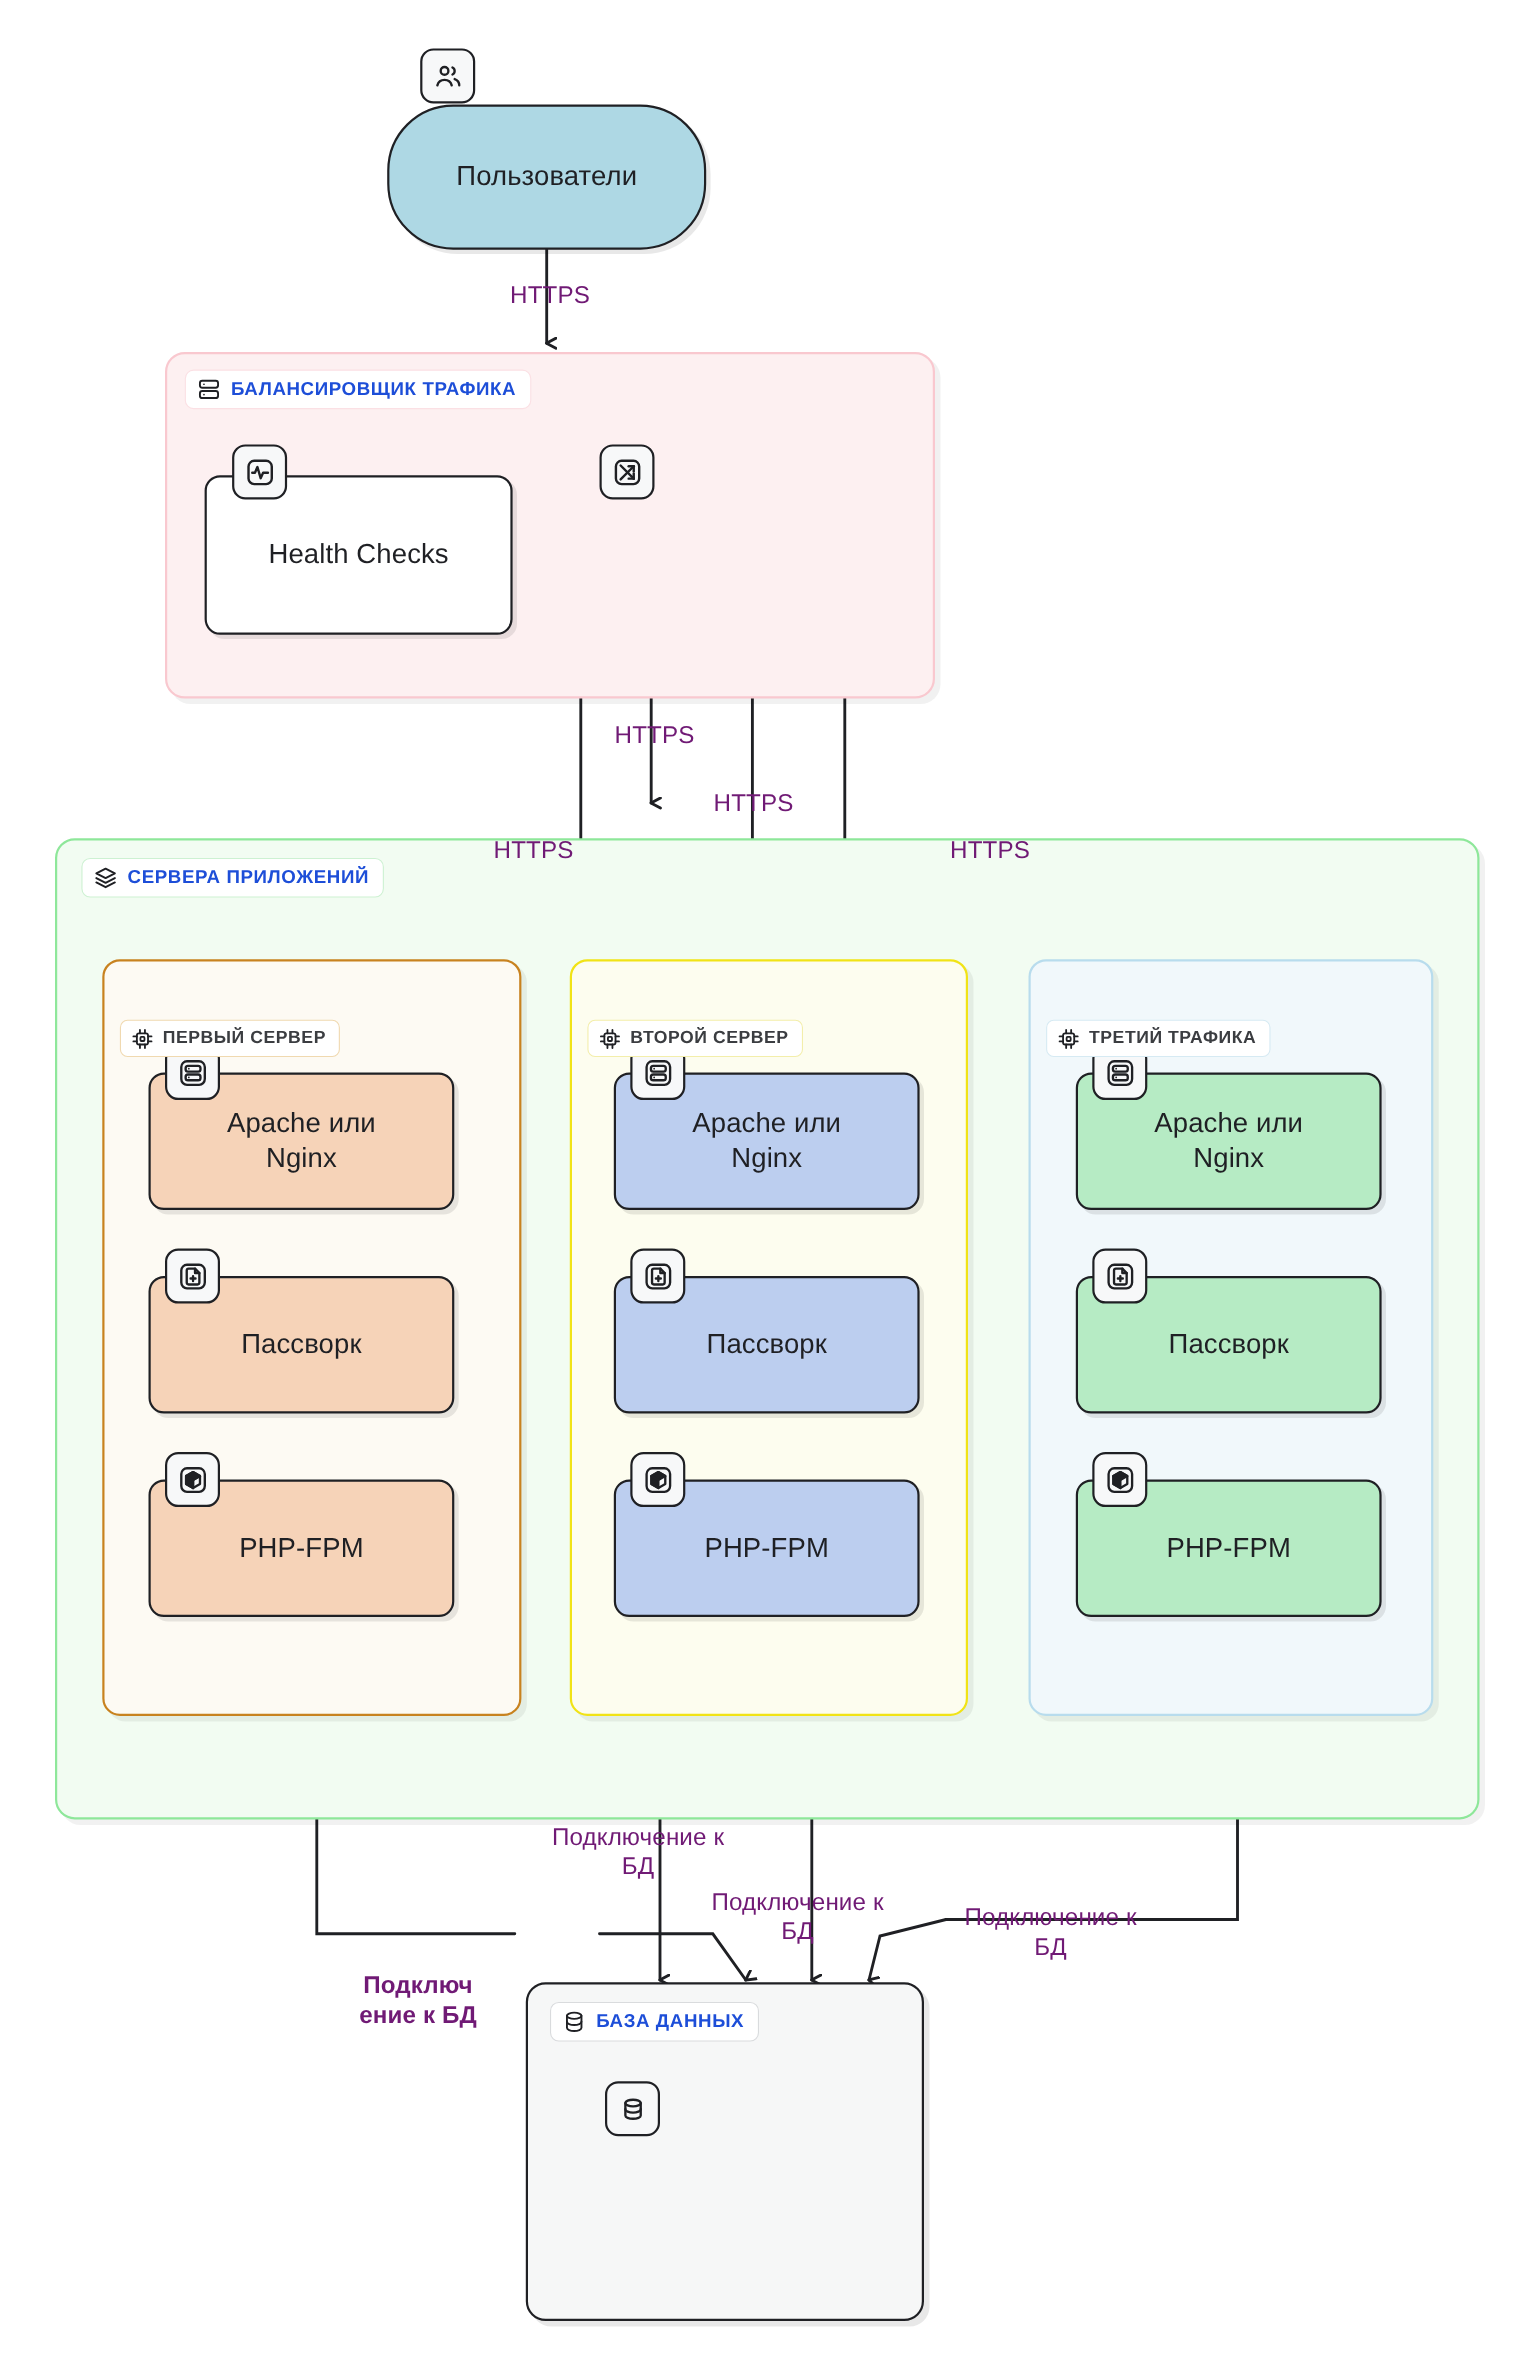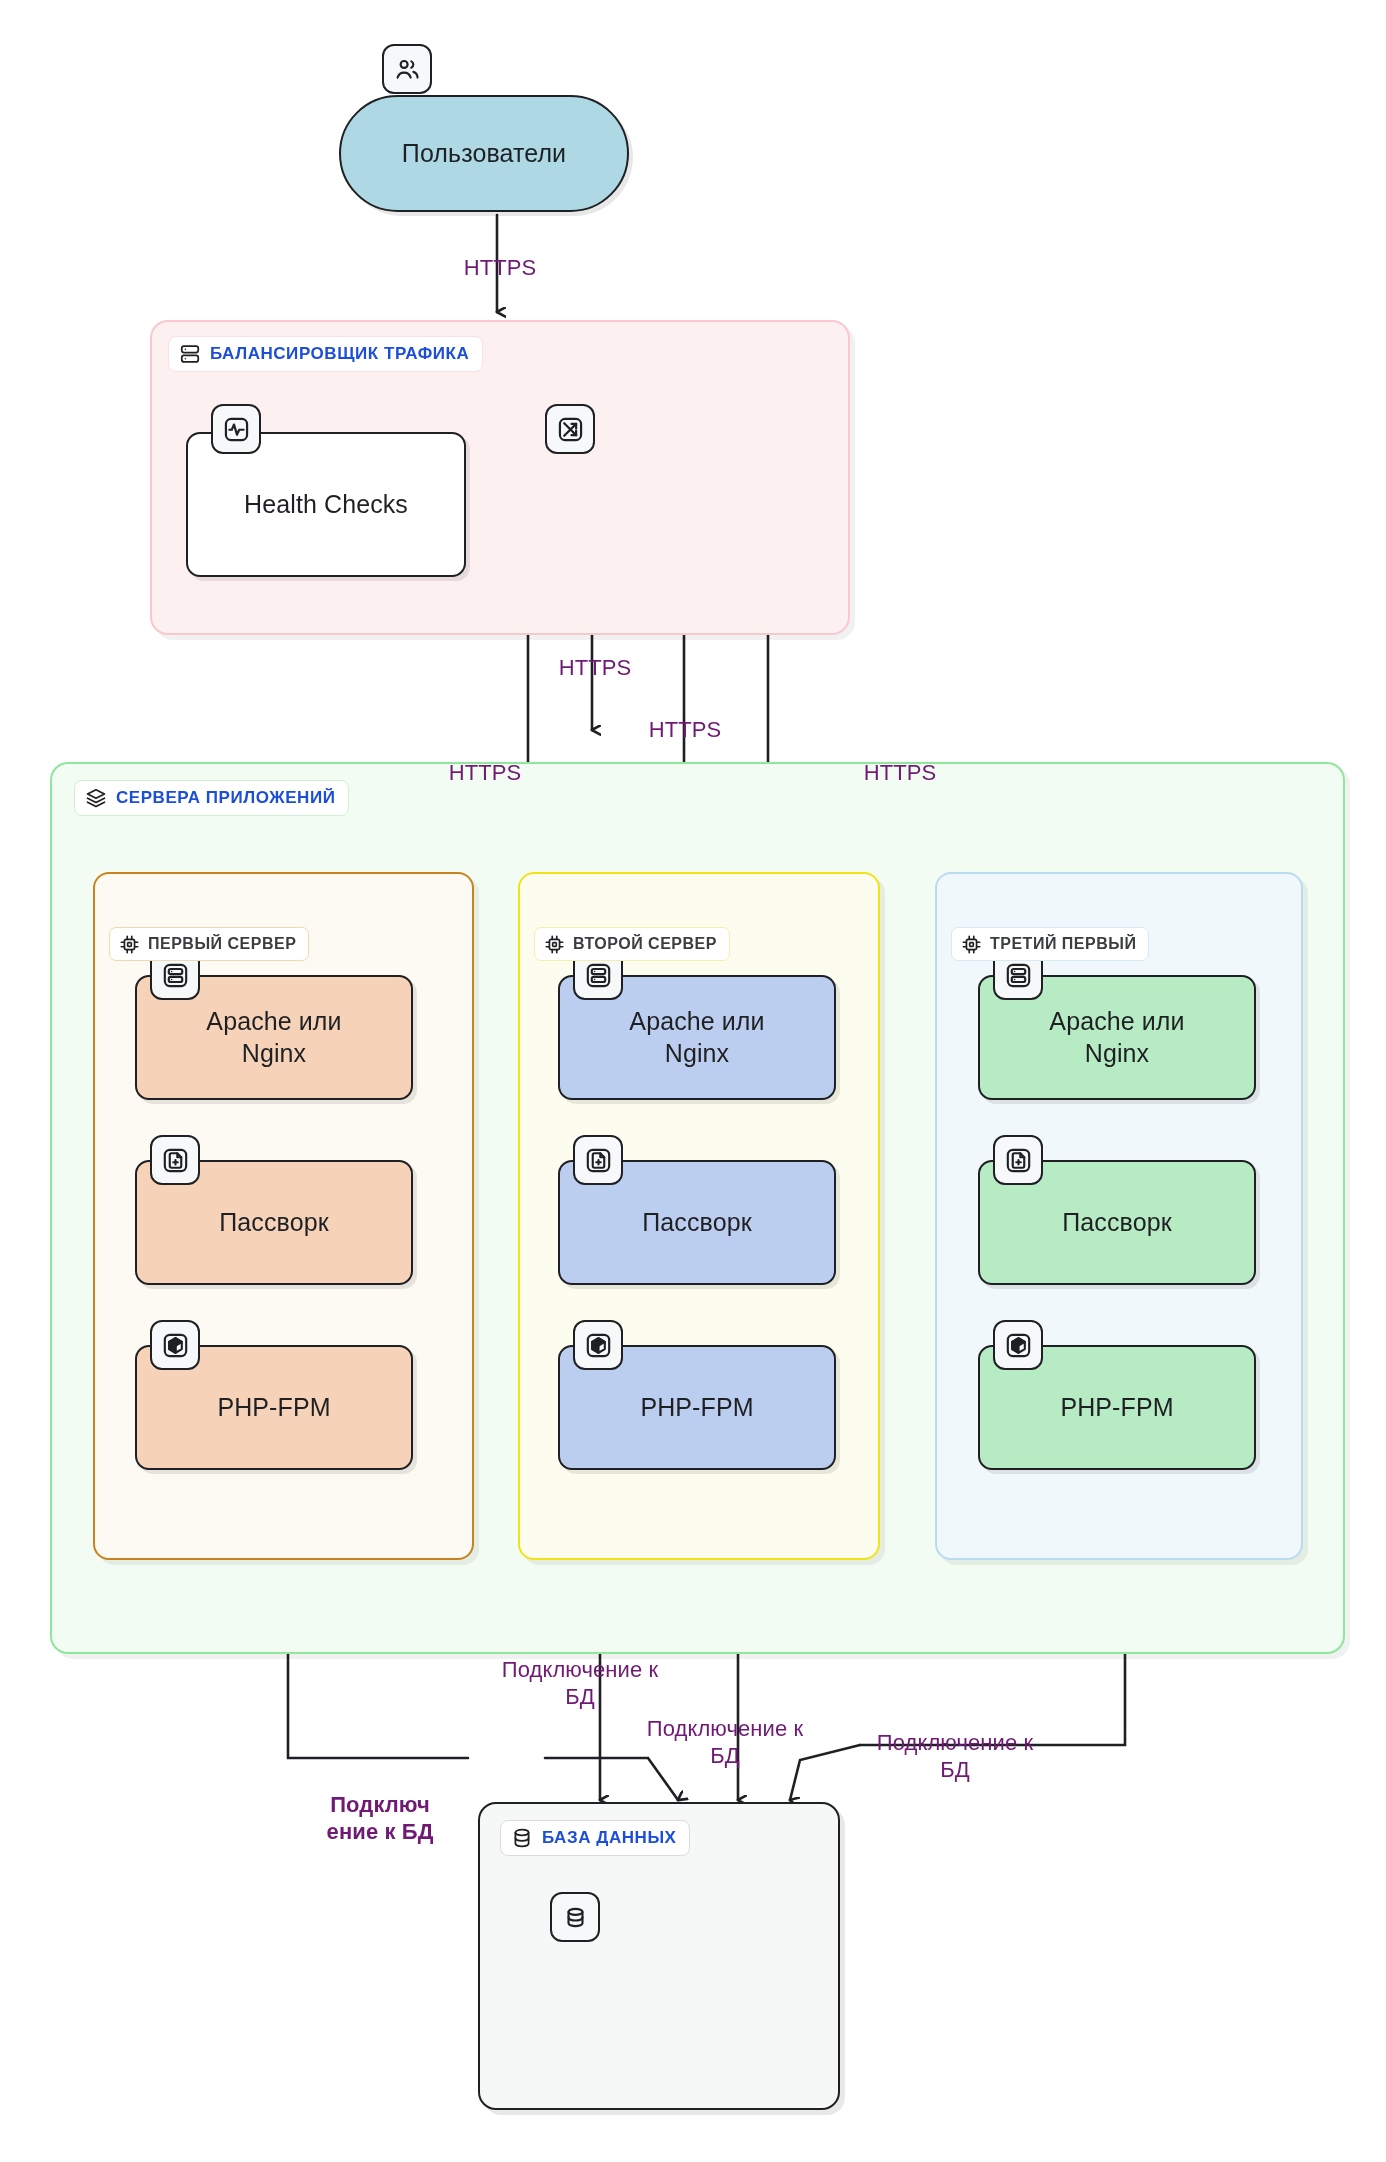--- a/index.html
+++ b/index.html
@@ -128,21 +128,21 @@
 
   <div class="elabel" style="left:480px;top:1657px;width:200px;">Подключение к
 БД</div>
 
   <div class="elabel" style="left:625px;top:1716px;width:200px;">Подключение к
 БД</div>
 
   <div class="elabel" style="left:850px;top:1730px;width:210px;">Подключение к
 БД</div>
 
-  <div class="nbox pill fill-blue" style="left:339px;top:95px;width:290px;height:117px;">
+  <div class="nbox pill fill-blue" style="left:352px;top:95px;width:290px;height:132px;">
     <span class="lbl">Пользователи</span>
   </div>
   <div class="chip" style="left:382px;top:44px;">
     <svg viewBox="0 0 24 24" fill="none" stroke="#1f2024" stroke-width="1.9" stroke-linecap="round" stroke-linejoin="round">
       <circle cx="9" cy="7.5" r="3.1"></circle>
       <path d="M3.2 19.2a6 6 0 0 1 11.6 0"></path>
       <path d="M15.4 4.8a3.1 3.1 0 0 1 0 5.6"></path>
       <path d="M17.2 14.1a5.4 5.4 0 0 1 3.7 5.1"></path>
     </svg>
   </div>
@@ -292,21 +292,21 @@
   </div>
 
   <div class="srv srv3" style="left:935px;top:872px;width:368px;height:688px;">
     <div class="ghead">
       <svg viewBox="0 0 24 24" fill="none" stroke="#1f2024" stroke-width="1.9" stroke-linecap="round" stroke-linejoin="round">
         <rect x="6.2" y="6.2" width="11.6" height="11.6" rx="2.2"></rect>
         <rect x="9.9" y="9.9" width="4.2" height="4.2" rx="1"></rect>
         <path d="M9.4 2.6v3.6M14.6 2.6v3.6M9.4 17.8v3.6M14.6 17.8v3.6"></path>
         <path d="M2.6 9.4h3.6M2.6 14.6h3.6M17.8 9.4h3.6M17.8 14.6h3.6"></path>
       </svg>
-      <span>ТРЕТИЙ ПЕРВЫЙ</span>
+      <span>ТРЕТИЙ ТРАФИКА</span>
     </div>
   </div>
   <div class="nbox fill-mint" style="left:978px;top:975px;width:278px;height:125px;">
     <span class="lbl">Apache или
 Nginx</span>
   </div>
   <div class="chip" style="left:993px;top:950px;">
     <svg viewBox="0 0 24 24" fill="none" stroke="#1f2024" stroke-width="1.9" stroke-linecap="round" stroke-linejoin="round">
       <rect x="2.5" y="2.5" width="19" height="19" rx="4.6"></rect>
       <rect x="6" y="6.2" width="12" height="4.6" rx="1.9"></rect>

